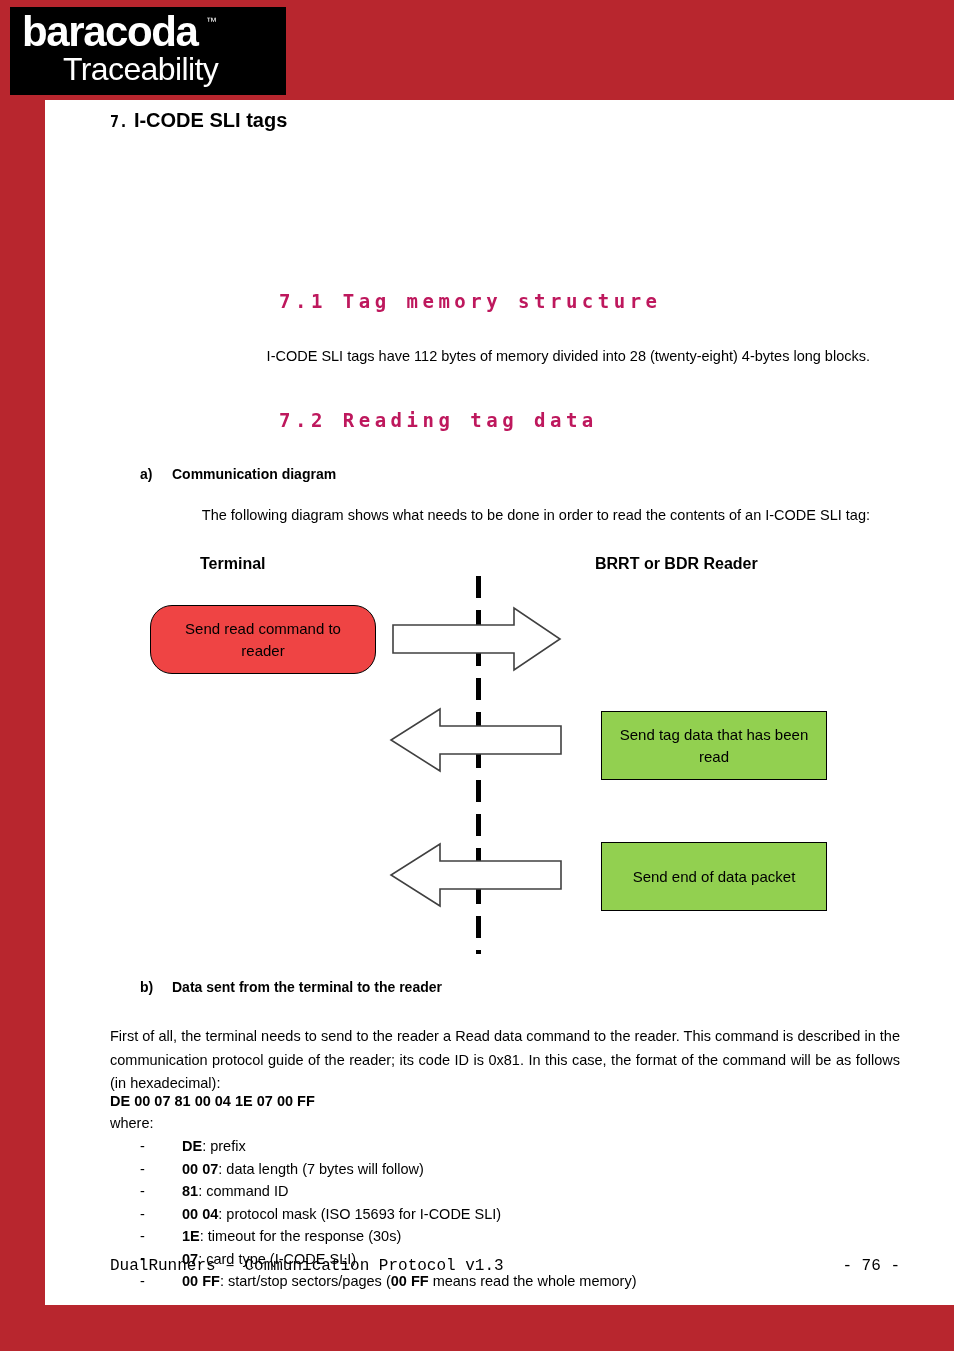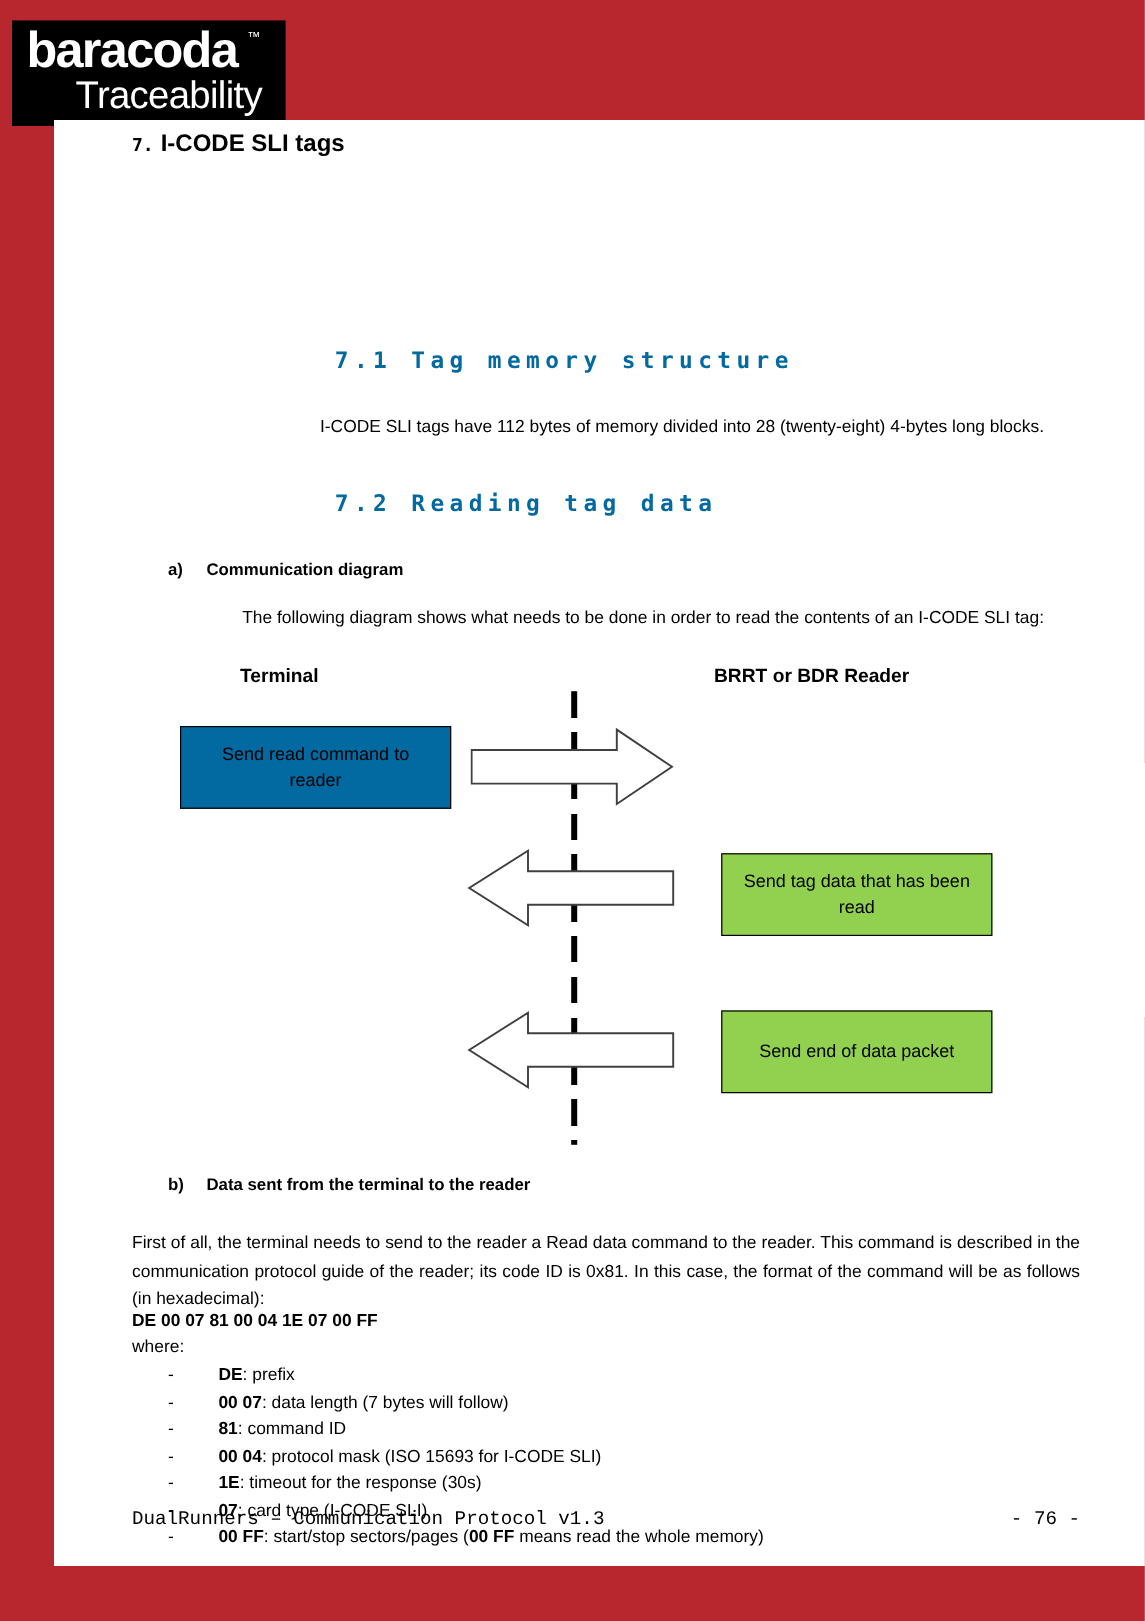--- a/index.html
+++ b/index.html
@@ -12,25 +12,26 @@
     background: #b8262e;
     font-family: "Liberation Sans", sans-serif;
     position: relative;
     overflow: hidden;
   }
 
   
   #logo-block {
     position: absolute;
     left: 10px;
-    top: 17px;
+    top: 7px;
     width: 228px;
     height: 88px;
     background: #000000;
     overflow: hidden;
+    padding-left: 48px;
   }
   #logo-word {
     position: absolute;
     left: 12px;
     top: 2px;
     color: #ffffff;
     font-family: "Liberation Sans", sans-serif;
     font-weight: bold;
     font-size: 42px;
     letter-spacing: -1.4px;
@@ -87,21 +88,21 @@
     font-weight: bold;
     font-size: 20px;
   }
 
   .sub-heading {
     position: absolute;
     font-family: "DejaVu Sans Mono", monospace;
     font-weight: bold;
     font-size: 19px;
     letter-spacing: 4.5px;
-    color: #0369a1;
+    color: #be185d;
     white-space: nowrap;
   }
   #sub-heading-1 { left: 234px; top: 190px; }
   #sub-heading-2 { left: 234px; top: 309px; }
 
   
   .para {
     position: absolute;
     font-family: "Liberation Sans", sans-serif;
     font-size: 14.5px;
@@ -203,21 +204,21 @@
     display: flex;
     align-items: center;
     justify-content: center;
     text-align: center;
     font-family: "Liberation Sans", sans-serif;
     font-size: 15px;
     line-height: 22px;
     color: #000000;
     padding: 2px 12px;
   }
-  #box-send-read { left: 105px; top: 505px; width: 226px; height: 69px; background: #0369a1; }
+  #box-send-read { left: 105px; top: 505px; width: 226px; height: 69px; background: #ef4444; border-radius: 22px; }
   #box-tag-data  { left: 556px; top: 611px; width: 226px; height: 69px; background: #92d050; }
   #box-end-pkt   { left: 556px; top: 742px; width: 226px; height: 69px; background: #92d050; }
 
   .arrow-svg { position: absolute; }
   #arrow-right-1 { left: 347px; top: 505px; }
   #arrow-left-1  { left: 343px; top: 606px; }
   #arrow-left-2  { left: 343px; top: 741px; }
 
   
   #footer {

